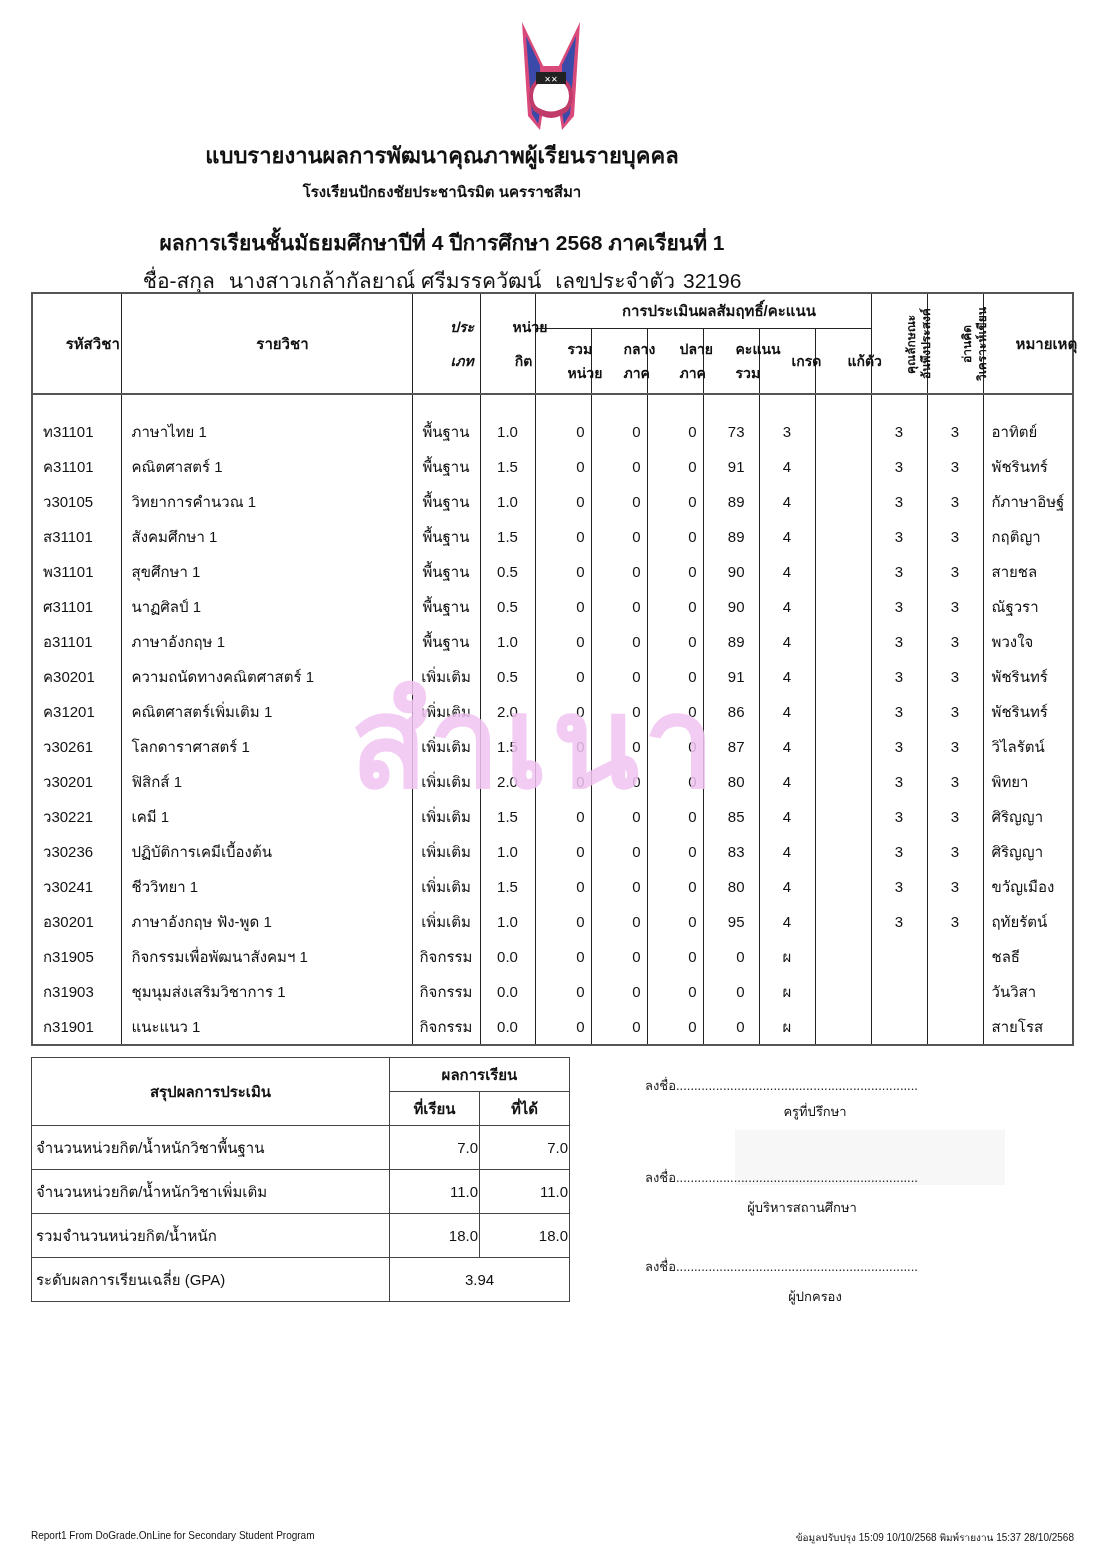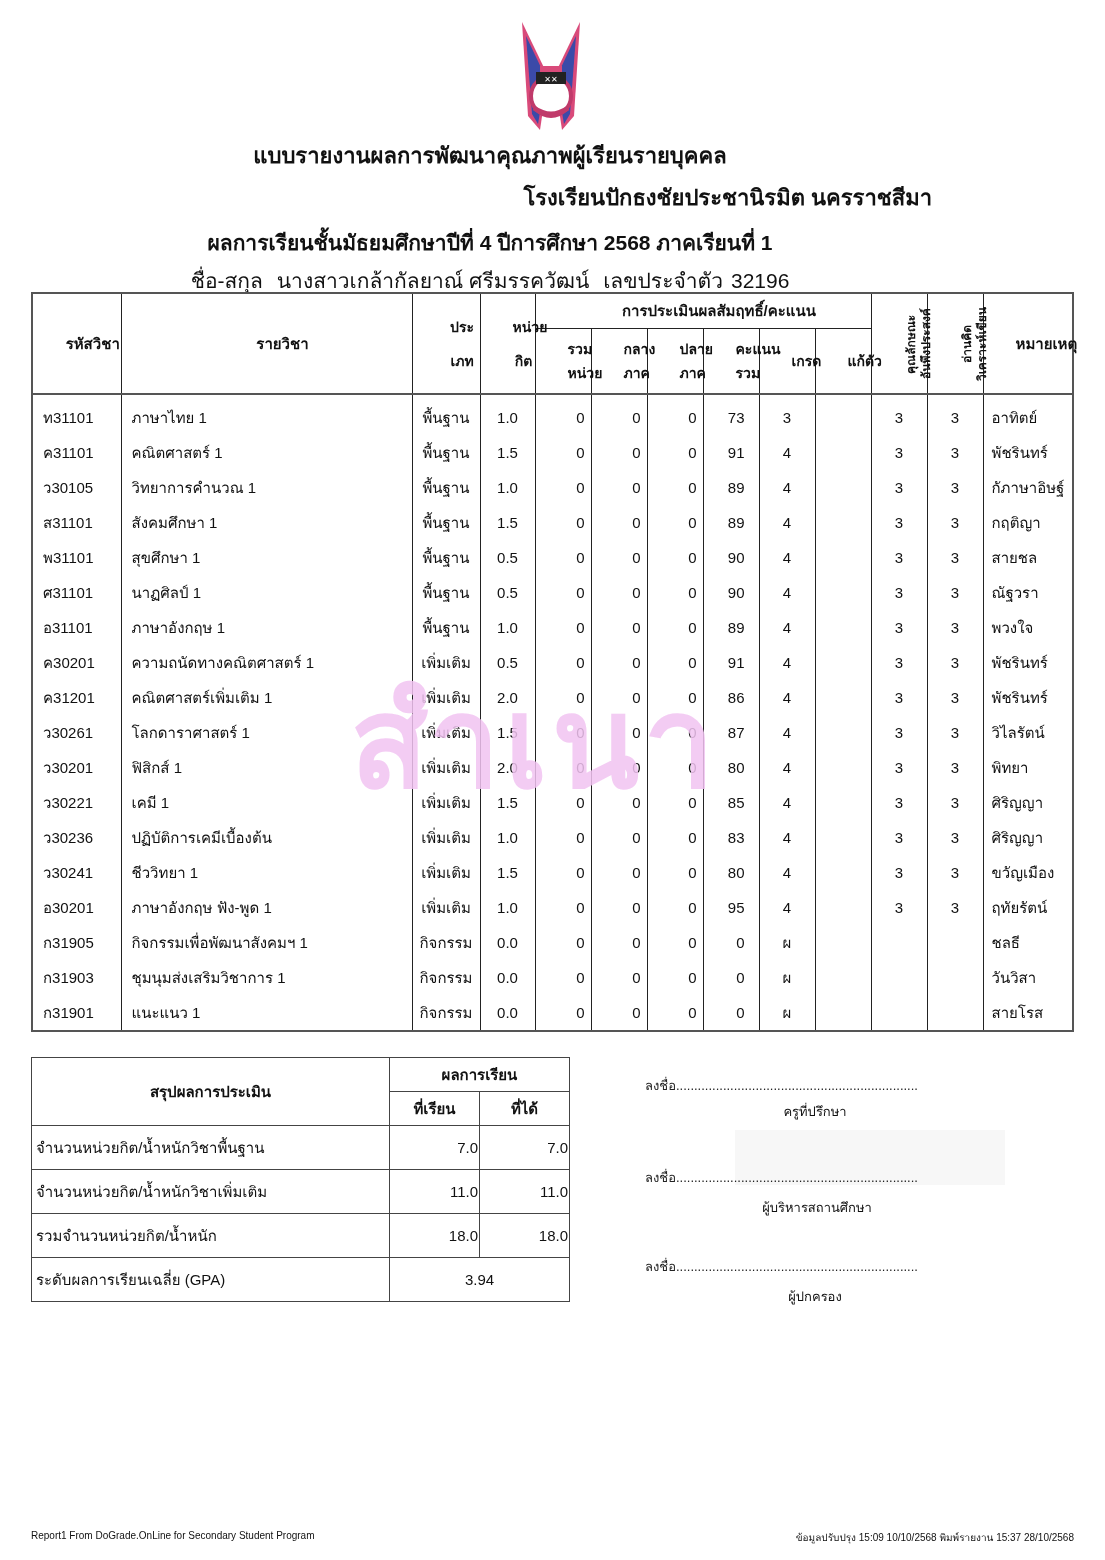--- a/index.html
+++ b/index.html
@@ -1,42 +1,42 @@
 <!DOCTYPE html>
 <html><head>
 <meta charset="utf-8">
 <style>
   html, body { margin: 0; padding: 0; background: #ffffff; }
   body {
     width: 1105px; height: 1560px; position: relative; overflow: hidden;
     font-family: "Liberation Sans", "DejaVu Sans", sans-serif; color: #111;
   }
   .logo { position: absolute; left: 510px; top: 16px; width: 82px; height: 116px; }
-  .title { position: absolute; left: 0; width: 884px; text-align: center; font-weight: bold; color: #111; margin-left: 48px; }
+  .title { position: absolute; left: 0; width: 884px; text-align: center; font-weight: bold; color: #111; }
   .t1 { top: 138px; font-size: 22px; }
-  .t2 { top: 180px; font-size: 22px; text-align: right; }
+  .t2 { top: 180px; font-size: 15px; }
   .t3 { top: 226px; font-size: 21px; }
   .t4 { top: 264px; font-size: 21px; font-weight: normal; }
   .t4 span { margin: 0 4px; }
 
   table.grades {
     position: absolute; left: 31px; top: 292px; width: 1041px;
     border-collapse: collapse; table-layout: fixed; font-size: 15px;
   }
   table.grades th, table.grades td { border-left: 1.5px solid #222; border-right: 1.5px solid #222; padding: 0; }
   table.grades { border: 2px solid #555; }
   table.grades thead th { font-weight: bold; font-size: 14px; text-align: center; vertical-align: middle; padding-left: 32px; }
   table.grades thead tr.h1 th { height: 34px; }
   table.grades thead tr.h2 th { height: 64px; border-top: 1.5px solid #222; line-height: 24px; }
   table.grades thead tr.h2 { border-bottom: 2px solid #555; }
   th.big { font-size: 15px !important; }
   th.grp { font-size: 15px !important; border-bottom: 1.5px solid #222; }
   th.vert div { writing-mode: vertical-rl; transform: rotate(180deg); font-size: 12px; line-height: 15px; margin: 0 auto; height: 84px; text-align: center; }
   table.grades tbody td { height: 35px; vertical-align: middle; }
-  table.grades tbody tr:first-child td { padding-top: 5px; }
+  table.grades tbody tr:first-child td { padding-top: 19px; }
   td.code { padding-left: 10px !important; }
   td.name { padding-left: 10px !important; }
   td.type { text-align: center; }
   td.cr { text-align: center; }
   td.num { text-align: right; padding-right: 6px !important; }
   td.sc { text-align: right; padding-right: 14px !important; }
   td.gr { text-align: center; padding-right: 3px; }
   td.c { text-align: center; }
   td.note { padding-left: 8px !important; }
 
@@ -100,21 +100,21 @@
     <col style="width:56px">
       <col style="width:56px">
       <col style="width:56px">
       <col style="width:56px">
     <col style="width:90px">
   </colgroup>
   <thead>
     <tr class="h1">
       <th rowspan="2" class="big">รหัสวิชา</th>
       <th rowspan="2" class="big">รายวิชา</th>
-      <th rowspan="2" style="line-height:34px;"><span>ประ</span><br><span>เภท</span></th>
+      <th rowspan="2" style="line-height:34px;font-style:italic;"><span>ประ</span><br><span>เภท</span></th>
       <th rowspan="2" style="line-height:34px;"><span>หน่วย</span><br><span>กิต</span></th>
       <th colspan="6" class="grp">การประเมินผลสัมฤทธิ์/คะแนน</th>
       <th rowspan="2" class="vert">
           <div><span>คุณลักษณะ</span><br><span>อันพึงประสงค์</span></div>
         </th>
       <th rowspan="2" class="vert">
           <div><span>อ่านคิด</span><br><span>วิเคราะห์เขียน</span></div>
         </th>
       <th rowspan="2" class="big">หมายเหตุ</th>
     </tr>
@@ -440,21 +440,21 @@
 </tbody>
   </table>
 
 <div class="redact"></div>
 <div class="sig" style="left:645px; top:1075px;">
   <div class="line">ลงชื่อ...................................................................</div>
   <div class="role" style="left:70px; top:26px;">ครูที่ปรึกษา</div>
 </div>
 <div class="sig" style="left:645px; top:1167px;">
   <div class="line">ลงชื่อ...................................................................</div>
-  <div class="role" style="left:72px; top:30px;">ผู้บริหารสถานศึกษา</div>
+  <div class="role" style="left:57px; top:30px;">ผู้บริหารสถานศึกษา</div>
 </div>
 <div class="sig" style="left:645px; top:1256px;">
   <div class="line">ลงชื่อ...................................................................</div>
   <div class="role" style="left:70px; top:30px;">ผู้ปกครอง</div>
 </div>
 
 <div class="footer" style="left:31px;">Report1 From DoGrade.OnLine for Secondary Student Program</div>
 <div class="footer" style="right:31px;">ข้อมูลปรับปรุง 15:09 10/10/2568  พิมพ์รายงาน 15:37 28/10/2568</div>
 
 </body></html>

